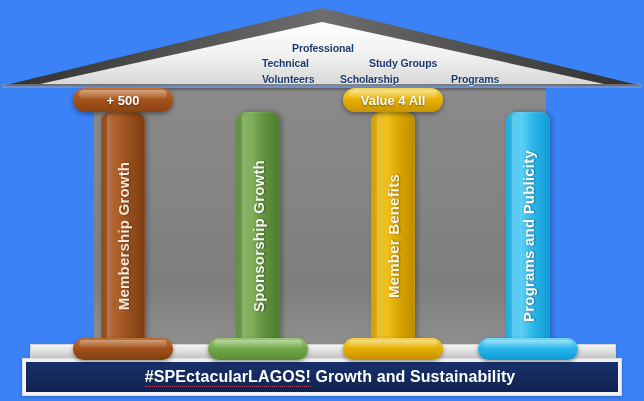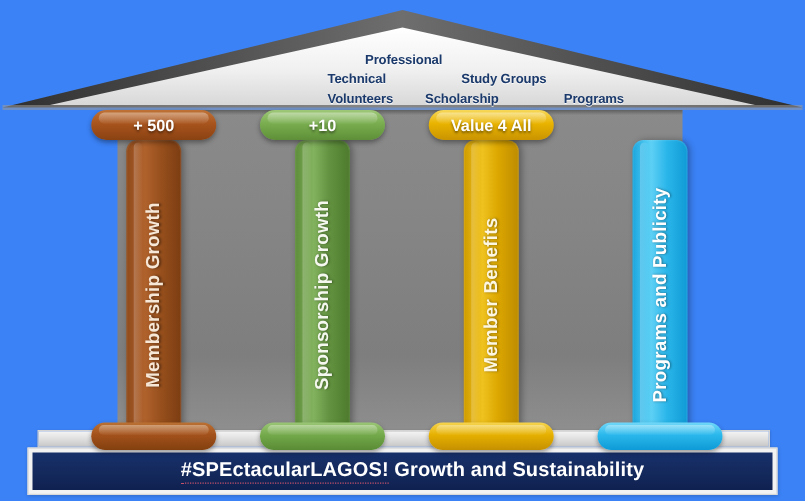--- a/index.html
+++ b/index.html
@@ -249,24 +249,20 @@
     <div class="base" style="background:linear-gradient(180deg,#bb7133 0%,#a3511b 45%,#82400f 100%);">
       <span class="base-gloss"></span>
     </div>
   </div>
 
   <div class="column" style="left:236px;width:44px;height:272px;">
     <div class="shaft" style="background:linear-gradient(90deg,#5c8b39 0%,#79a854 22%,#82b25e 34%,#639340 62%,#4d7a2d 100%);">
       <span class="gloss"></span>
       <span class="shaft-label" style="color:#f4f8ee;">Sponsorship Growth</span>
     </div>
-    <div class="capital" style="background:linear-gradient(180deg,#9ec878 0%,#79ad4f 45%,#5e8f38 100%);">
-      <span class="cap-gloss"></span>
-      <span class="capital-label">+10</span>
-    </div>
     <div class="base" style="background:linear-gradient(180deg,#9ac675 0%,#74a94b 45%,#598b34 100%);">
       <span class="base-gloss"></span>
     </div>
   </div>
 
   <div class="column" style="left:371px;width:44px;height:272px;">
     <div class="shaft" style="background:linear-gradient(90deg,#cf9b00 0%,#e7b612 22%,#efc21f 34%,#dca700 62%,#bd8c00 100%);">
       <span class="gloss"></span>
       <span class="shaft-label" style="color:#fdf6e0;">Member Benefits</span>
     </div>

